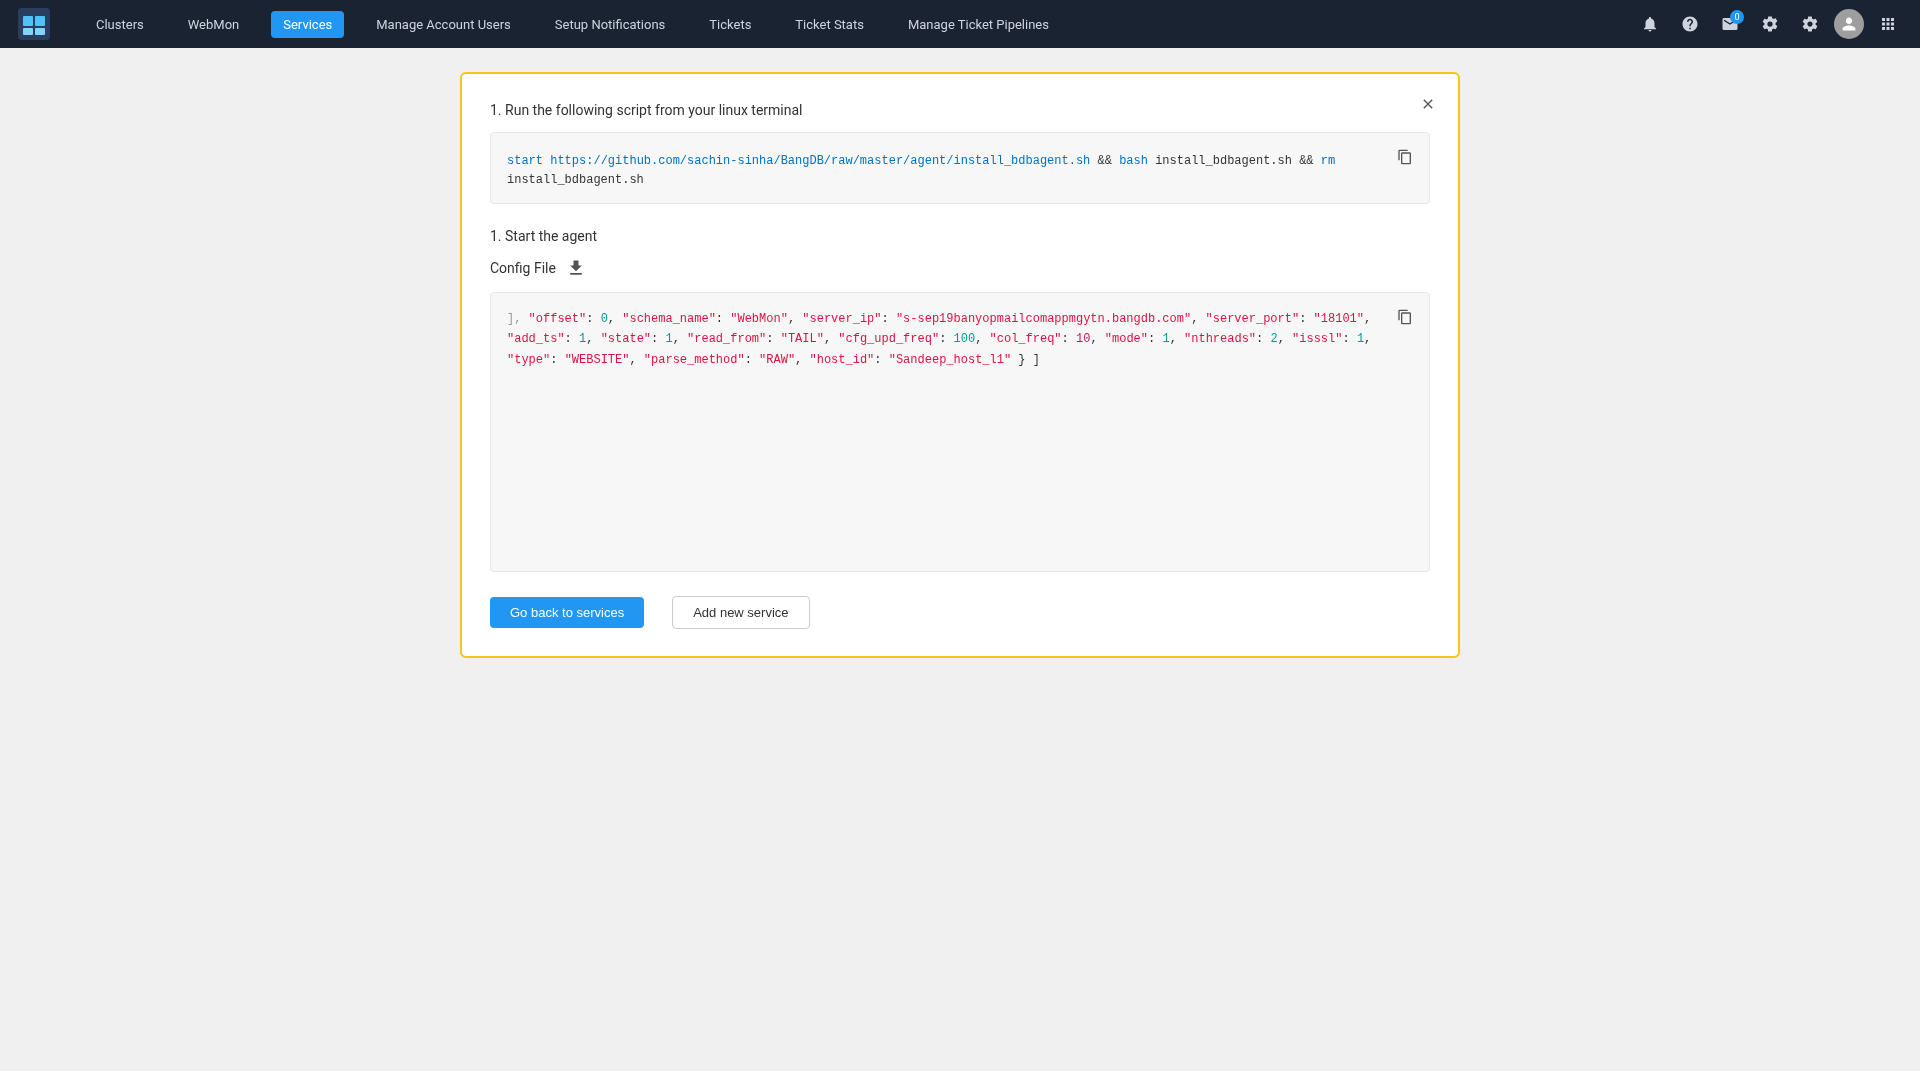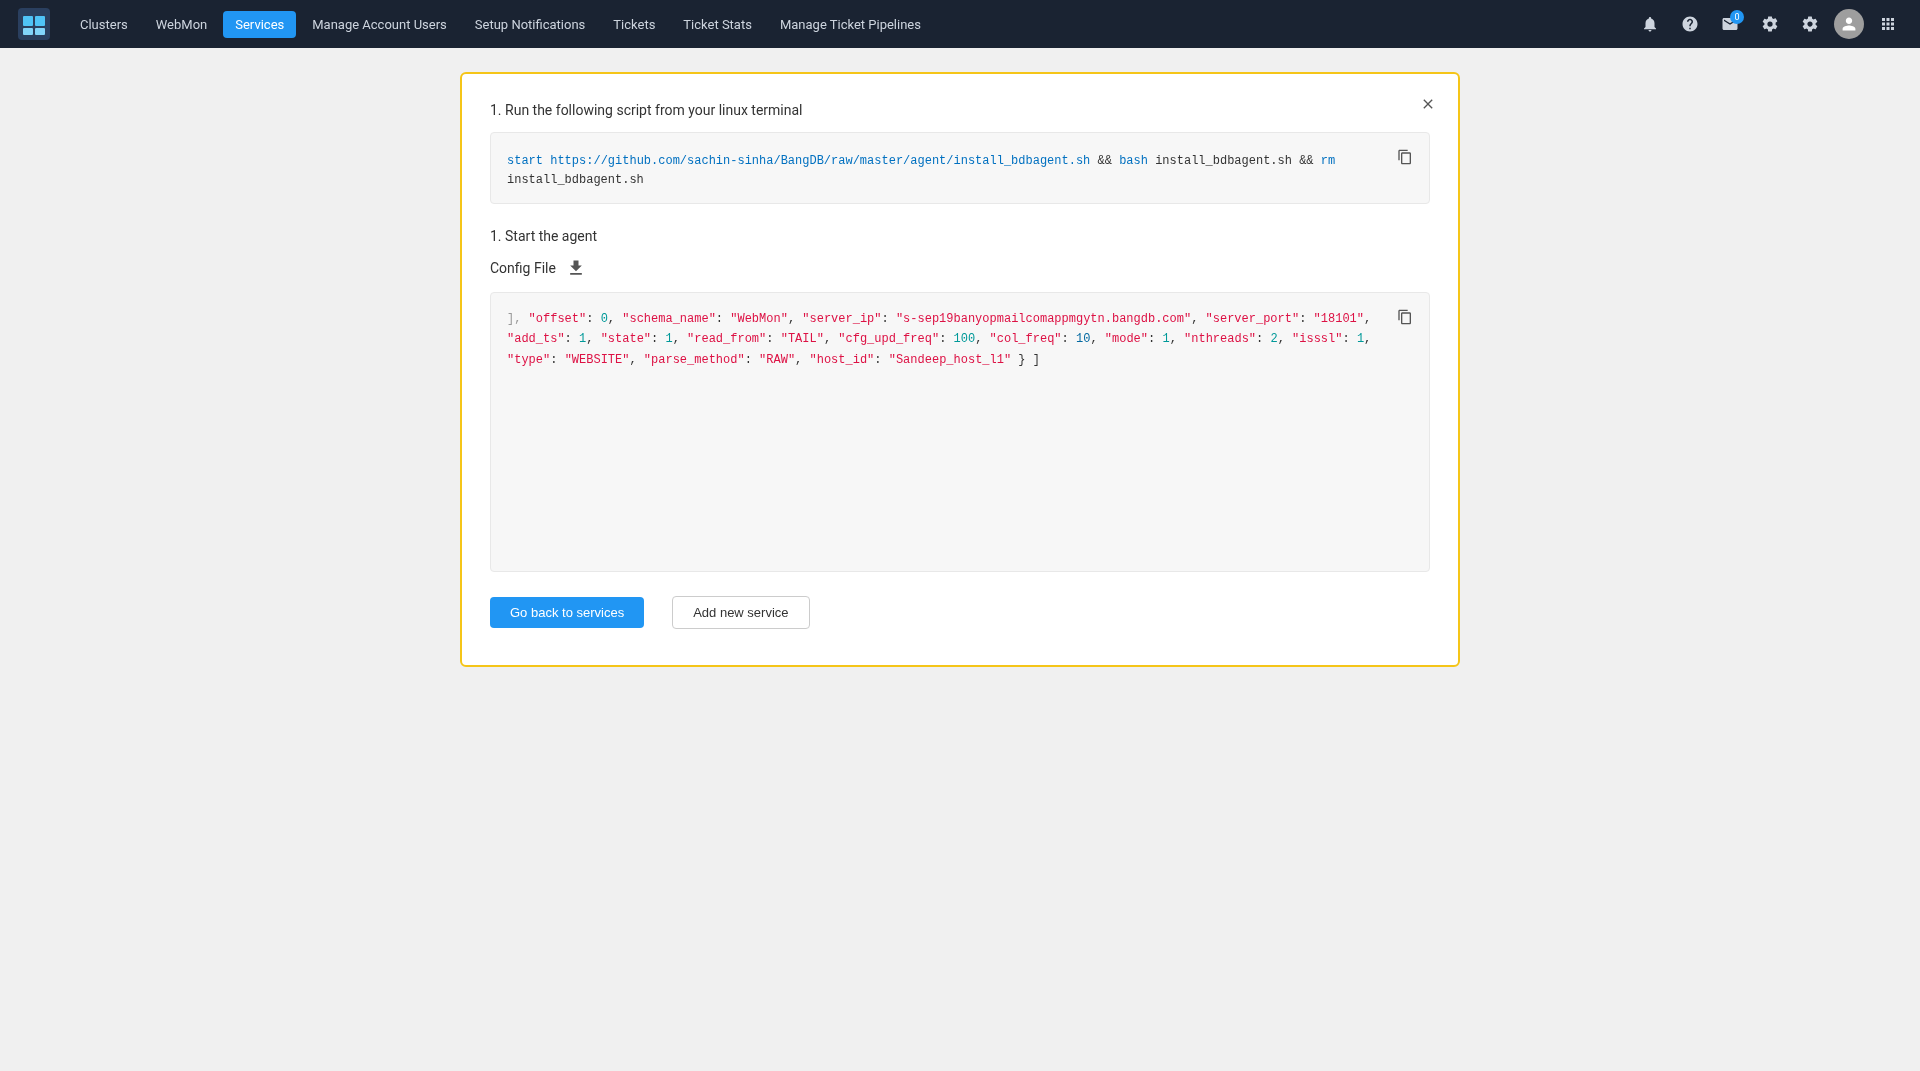--- a/index.html
+++ b/index.html
@@ -5,21 +5,21 @@
     * { box-sizing: border-box; margin: 0; padding: 0; }
     body { font-family: -apple-system, BlinkMacSystemFont, 'Segoe UI', Roboto, sans-serif; background: #f0f0f0; min-height: 1071px; }
     
     
     .navbar {
       background: #1a2332;
       height: 48px;
       display: flex;
       align-items: center;
       padding: 0 16px;
-      gap: 4px;
+      gap: 20px;
     }
     .navbar-logo {
       width: 36px;
       height: 36px;
       margin-right: 12px;
       display: flex;
       align-items: center;
       justify-content: center;
     }
     .navbar-logo svg { width: 32px; height: 32px; }
@@ -85,21 +85,21 @@
     .main-content {
       padding: 24px;
       min-height: calc(1071px - 48px);
     }
 
     
     .panel {
       background: #fff;
       border: 2px solid #f5c518;
       border-radius: 6px;
-      padding: 28px 28px 36px;
+      padding: 28px 28px 27px;
       max-width: 1000px;
       margin: 0 auto;
       position: relative;
     }
 
     .close-btn {
       position: absolute;
       top: 16px;
       right: 16px;
       width: 28px;
@@ -325,21 +325,21 @@
       <code>
 <span style="color:#999">    ],</span>
 <span style="color:#333">    <span style="color:#d14">"offset"</span>: <span style="color:#099">0</span>,</span>
 <span style="color:#333">    <span style="color:#d14">"schema_name"</span>: <span style="color:#d14">"WebMon"</span>,</span>
 <span style="color:#333">    <span style="color:#d14">"server_ip"</span>: <span style="color:#d14">"s-sep19banyopmailcomappmgytn.bangdb.com"</span>,</span>
 <span style="color:#333">    <span style="color:#d14">"server_port"</span>: <span style="color:#d14">"18101"</span>,</span>
 <span style="color:#333">    <span style="color:#d14">"add_ts"</span>: <span style="color:#099">1</span>,</span>
 <span style="color:#333">    <span style="color:#d14">"state"</span>: <span style="color:#099">1</span>,</span>
 <span style="color:#333">    <span style="color:#d14">"read_from"</span>: <span style="color:#d14">"TAIL"</span>,</span>
 <span style="color:#333">    <span style="color:#d14">"cfg_upd_freq"</span>: <span style="color:#099">100</span>,</span>
-<span style="color:#333">    <span style="color:#d14">"col_freq"</span>: <span style="color:#0369a1">10</span>,</span>
+<span style="color:#333">    <span style="color:#d14">"col_freq"</span>: <span style="color:#be185d">10</span>,</span>
 <span style="color:#333">    <span style="color:#d14">"mode"</span>: <span style="color:#099">1</span>,</span>
 <span style="color:#333">    <span style="color:#d14">"nthreads"</span>: <span style="color:#099">2</span>,</span>
 <span style="color:#333">    <span style="color:#d14">"isssl"</span>: <span style="color:#099">1</span>,</span>
 <span style="color:#333">    <span style="color:#d14">"type"</span>: <span style="color:#d14">"WEBSITE"</span>,</span>
 <span style="color:#333">    <span style="color:#d14">"parse_method"</span>: <span style="color:#d14">"RAW"</span>,</span>
 <span style="color:#333">    <span style="color:#d14">"host_id"</span>: <span style="color:#d14">"Sandeep_host_l1"</span></span>
 <span style="color:#333">  }</span>
 <span style="color:#333">]</span>
       </code>
     </div>

